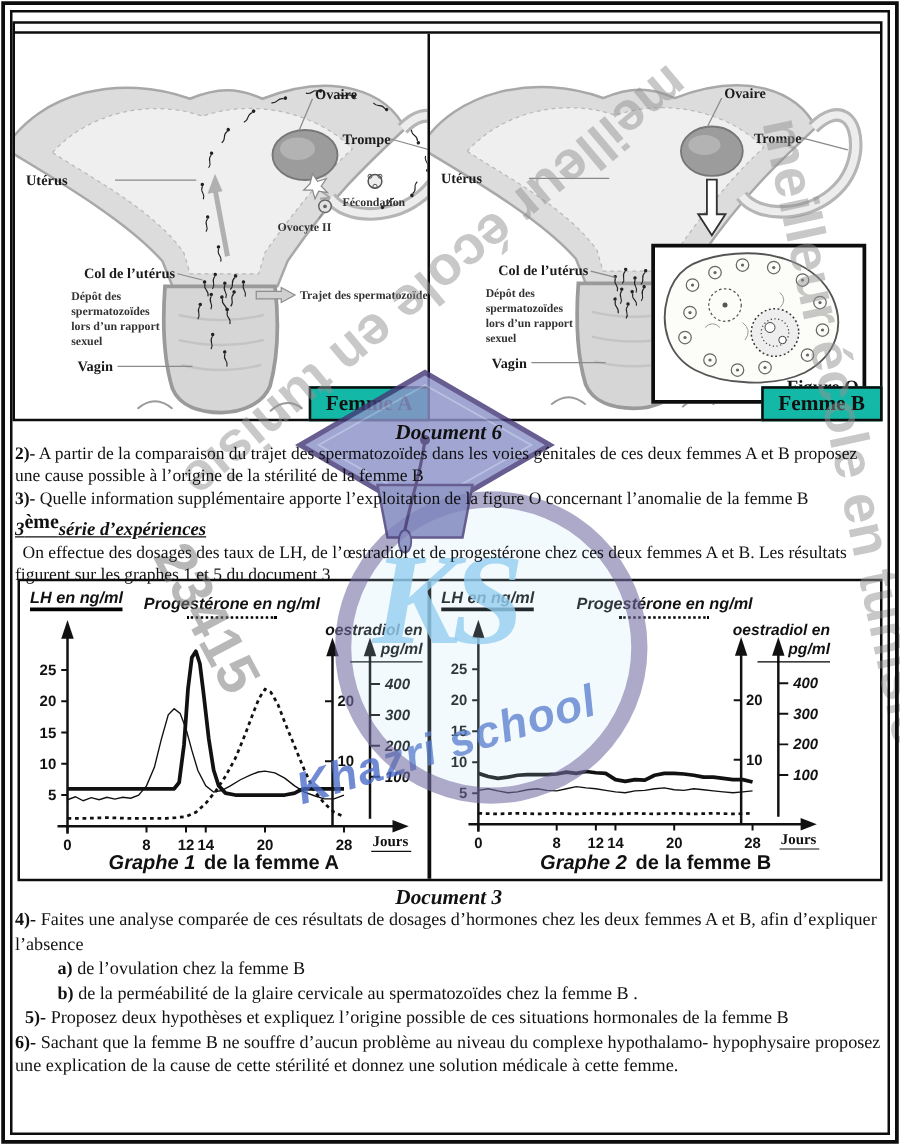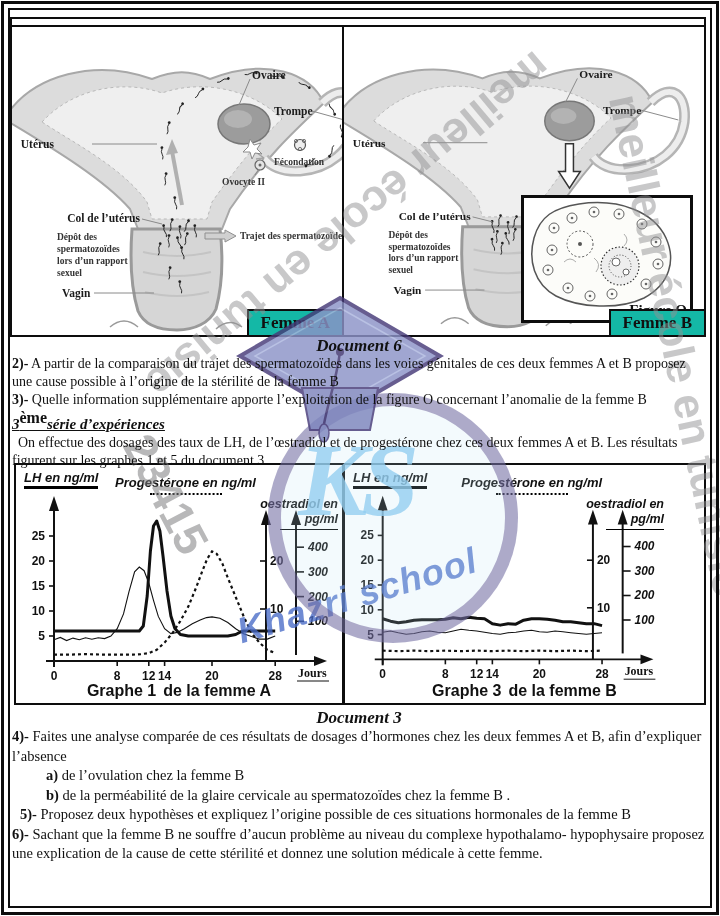--- a/index.html
+++ b/index.html
@@ -64,21 +64,21 @@
   .gleg-lh{position:absolute;left:8px;top:5px;font:bold italic 13px "Liberation Sans",sans-serif;
            border-bottom:3px solid #000;padding-bottom:1px;}
   .gleg-prog{position:absolute;left:52%;top:10px;transform:translateX(-50%);text-align:center;
              font:bold italic 13px "Liberation Sans",sans-serif;white-space:nowrap;}
   .dotbar{width:72px;margin:3px auto 0;border-top:2.5px dotted #000;}
   .gleg-es{position:absolute;right:4px;top:32px;text-align:right;
            font:bold italic 12.5px "Liberation Sans",sans-serif;line-height:15px;}
   .esbar{width:58px;margin-left:auto;border-top:1.5px solid #000;margin-top:2px;}
   .gtitle{position:absolute;bottom:3px;width:100%;text-align:center;
           font:bold 16px "Liberation Sans",sans-serif;}
-  .gtitle .it{margin-right:7px;}
+  .gtitle .it{font-style:italic;margin-right:7px;}
 </style>
 </head>
 <body>
 
 <div class="page">
 
   <div class="wm wm-slogan" style="left:560px;top:80px;transform:rotate(140deg);">meilleur école en tunisie</div>
   <div class="wm wm-slogan" style="left:648px;top:90px;transform:rotate(78deg);">meilleur école en tunisie</div>
   <div class="wm wm-number" style="left:160px;top:425px;transform:rotate(62deg);">23415</div>
   <div class="wm wm-school" style="left:232px;top:612px;transform:rotate(-17deg);">Khazri school</div>
@@ -410,21 +410,21 @@
       <div class="gleg-prog">
         <span>Progestérone en ng/ml</span>
         <div class="dotbar"></div>
       </div>
       <div class="gleg-es" style="right:40px;">
         <div>oestradiol en</div>
         <div>pg/ml</div>
         <div class="esbar"></div>
       </div>
       <div class="gtitle">
-        <span class="it">Graphe 3</span><span>de la femme B</span>
+        <span class="it">Graphe 2</span><span>de la femme B</span>
       </div>
     </div>
   </div>
 
   <div class="doc-sec doc3">
     <div class="doc-title">Document 3</div>
     <div><span class="qnum">4)-</span><span>  Faites une analyse comparée de ces résultats de dosages d’hormones chez les deux femmes A et B, afin d’expliquer l’absence</span></div>
     <div class="indent1"><span class="qnum">a)</span><span>  de l’ovulation chez la femme B</span></div>
     <div class="indent1"><span class="qnum">b)</span><span>   de la perméabilité de la glaire cervicale au spermatozoïdes chez la femme B .</span></div>
     <div class="indent2"><span class="qnum">5)-</span><span> Proposez deux hypothèses et expliquez l’origine possible de ces situations hormonales de la femme B</span></div>

